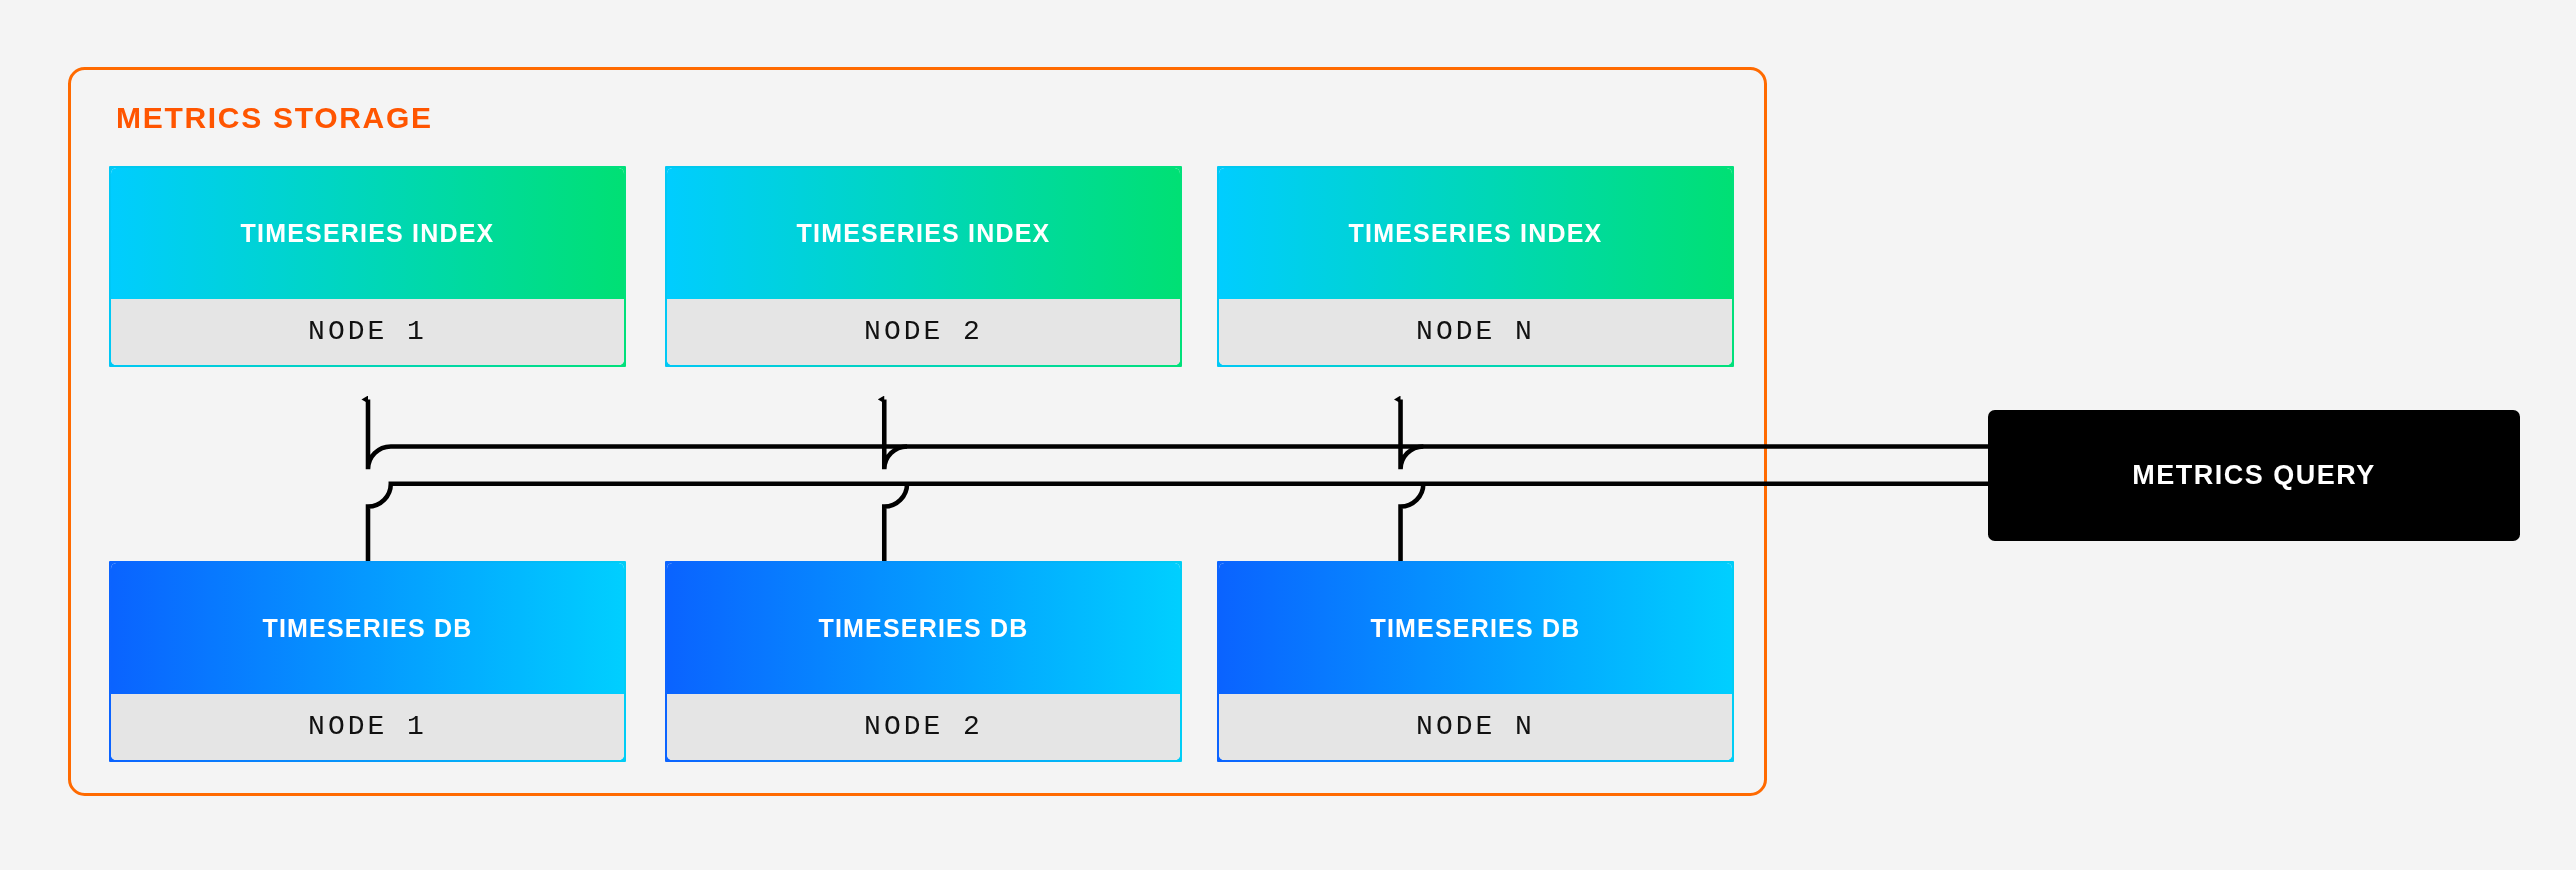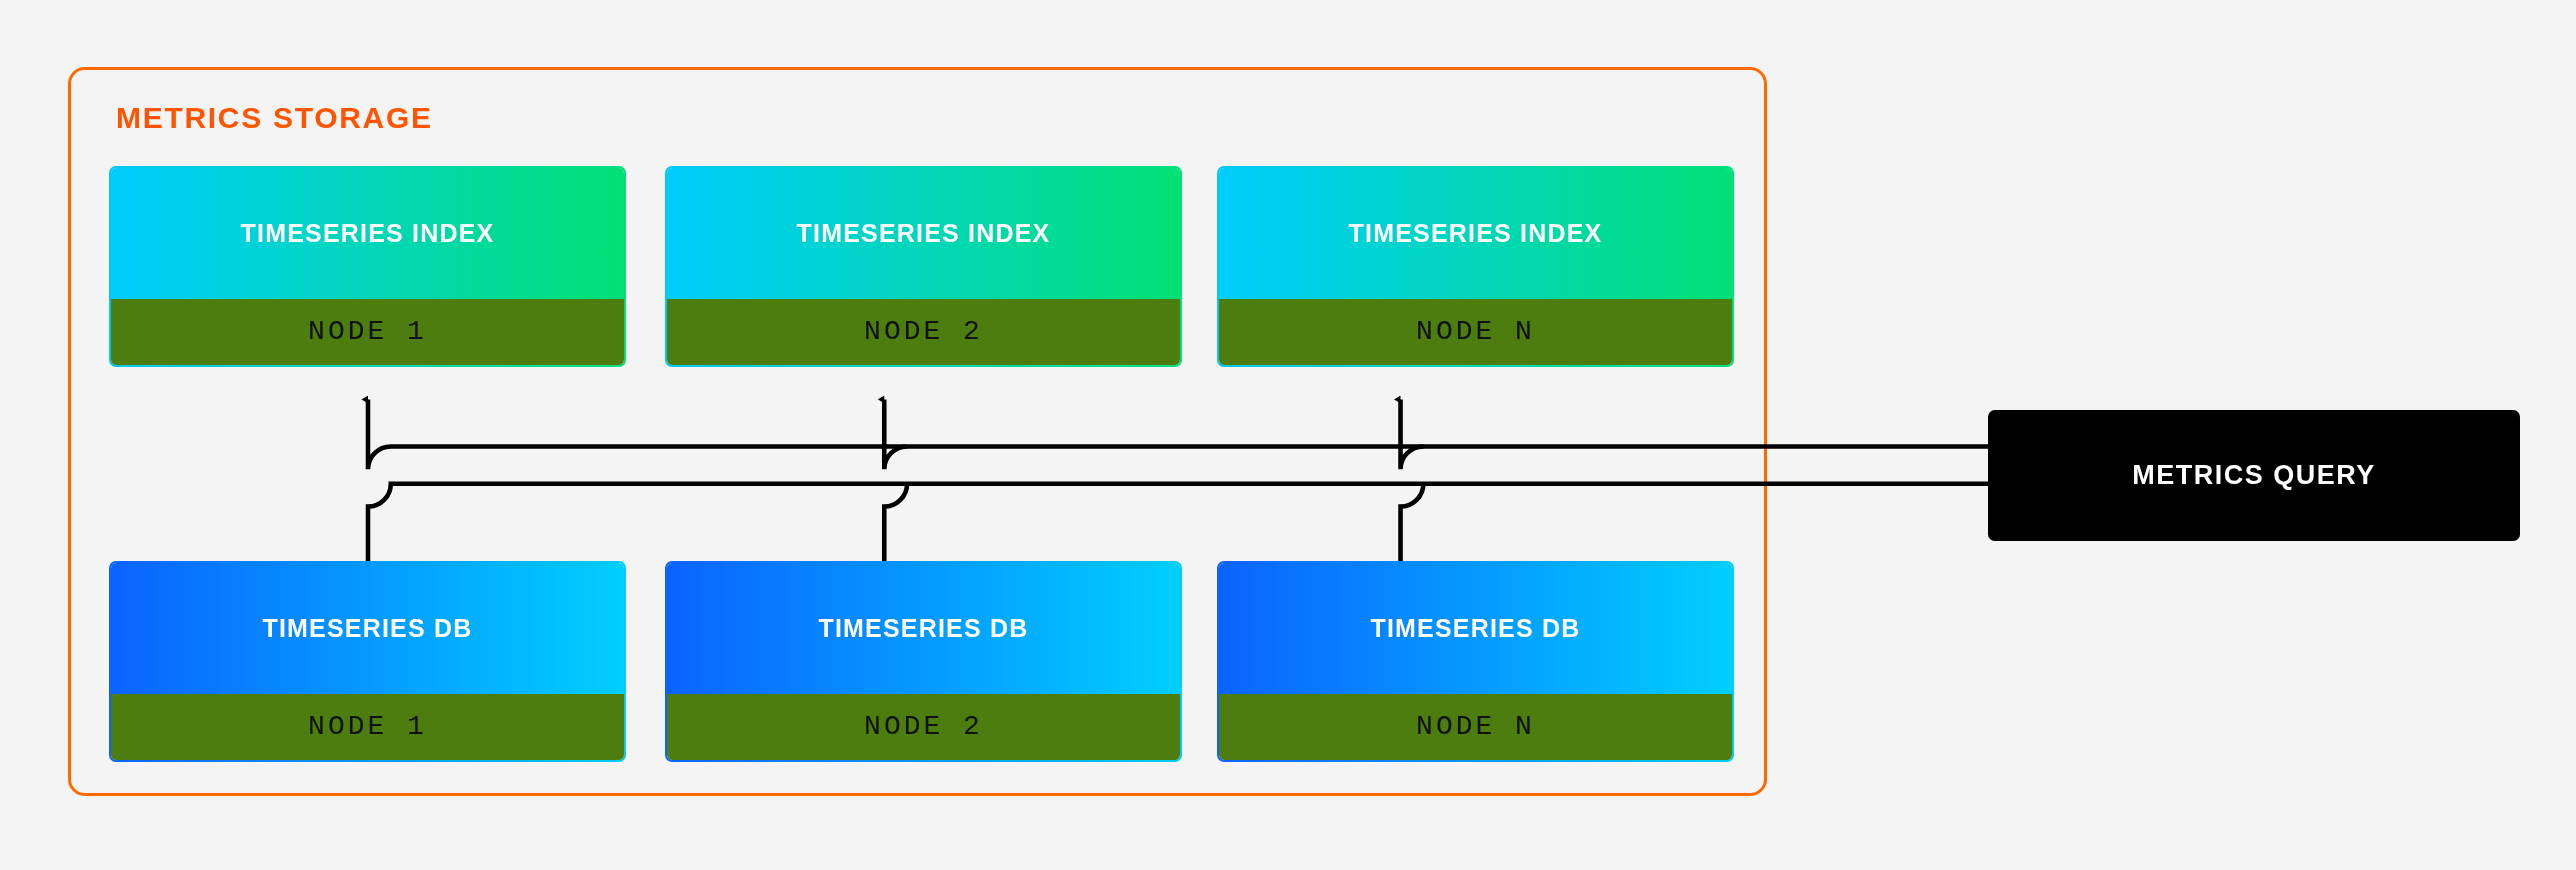--- a/index.html
+++ b/index.html
@@ -42,21 +42,21 @@
     color: #ff5500;
     white-space: nowrap;
   }
 
   
   .card {
     position: absolute;
     width: 517px;
     height: 201px;
     box-sizing: border-box;
-    border-radius: 7px;
+    border-radius: 1px;
     overflow: hidden;
     padding: 2.3px;
   }
   .card-inner {
     position: relative;
     width: 100%;
     height: 100%;
     border-radius: 5.3px;
     overflow: hidden;
     background: #ffffff;
@@ -77,21 +77,21 @@
     letter-spacing: 1.2px;
     color: #ffffff;
     white-space: nowrap;
   }
   .card-foot {
     position: absolute;
     left: 0;
     bottom: 0;
     width: 100%;
     height: 66px;
-    background: #4d7c0f;
+    background: #e5e5e5;
     display: flex;
     align-items: center;
     justify-content: center;
   }
   .card-foot span {
     font-family: "Liberation Mono", "DejaVu Sans Mono", monospace;
     font-size: 28px;
     font-weight: 400;
     letter-spacing: 3px;
     color: #111111;

